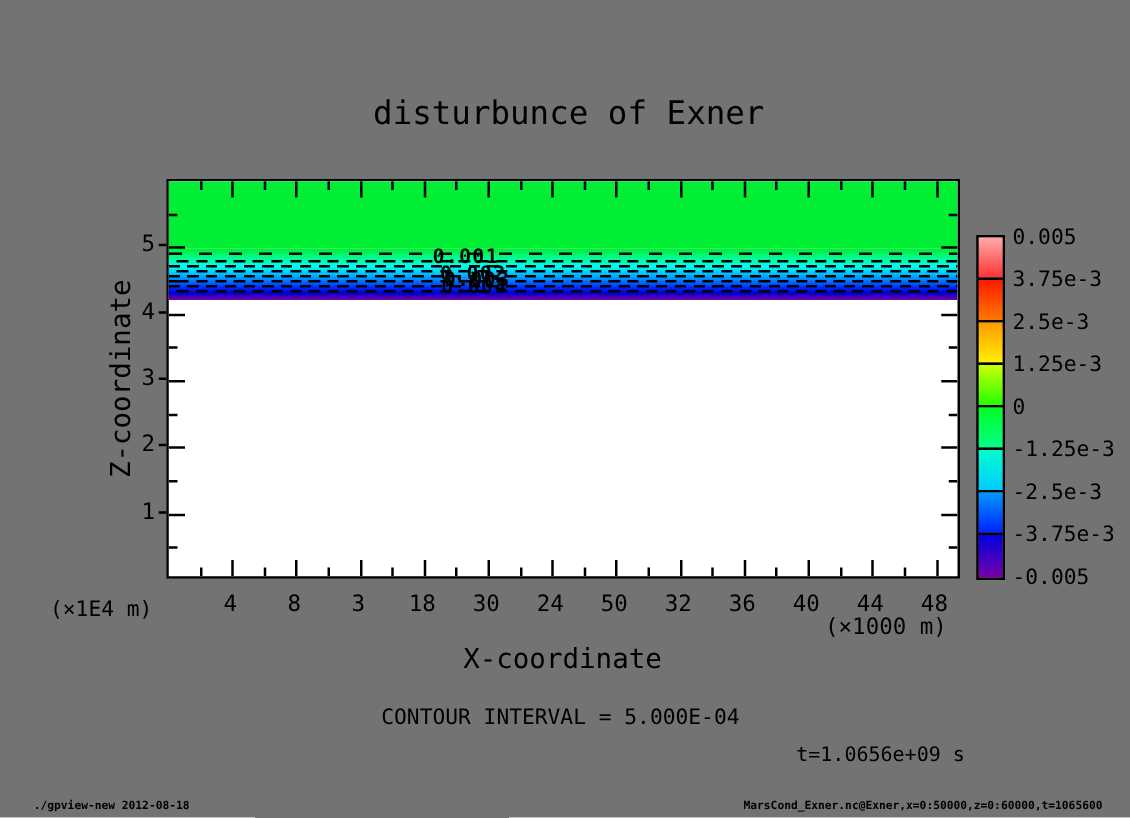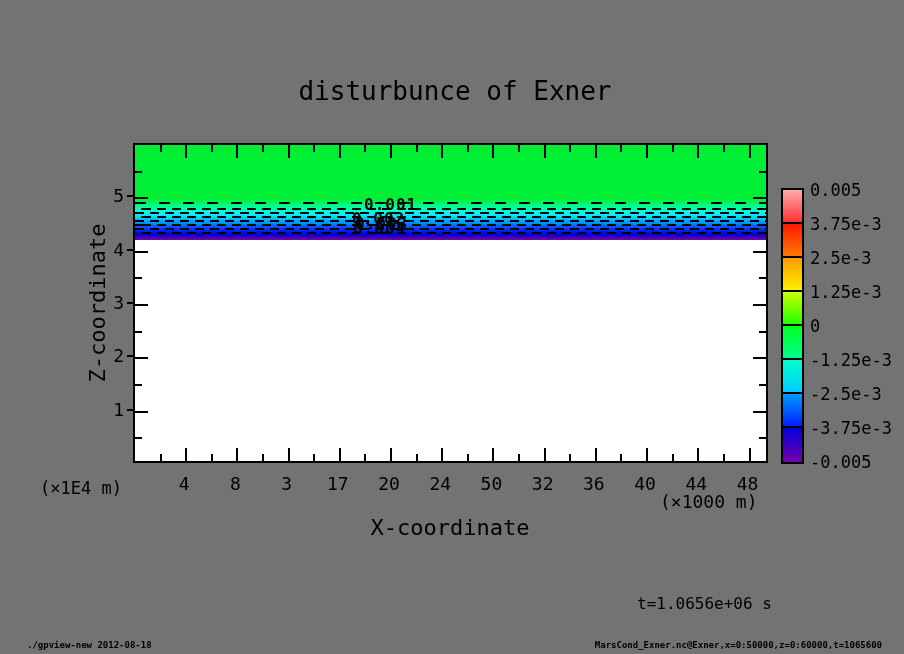--- a/index.html
+++ b/index.html
@@ -133,47 +133,48 @@
       <div class="cbseg" style="background: linear-gradient(rgb(255, 170, 170), rgb(255, 51, 51));"></div>
       <div class="cbseg" style="background: linear-gradient(rgb(255, 26, 0), rgb(255, 119, 0));"></div>
       <div class="cbseg" style="background: linear-gradient(rgb(255, 153, 0), rgb(255, 240, 0));"></div>
       <div class="cbseg" style="background: linear-gradient(rgb(204, 255, 0), rgb(34, 255, 0));"></div>
       <div class="cbseg" style="background: linear-gradient(rgb(0, 255, 34), rgb(0, 255, 136));"></div>
       <div class="cbseg" style="background: linear-gradient(rgb(0, 255, 204), rgb(0, 204, 255));"></div>
       <div class="cbseg" style="background: linear-gradient(rgb(0, 153, 255), rgb(0, 34, 255));"></div>
       <div class="cbseg" style="background: linear-gradient(rgb(0, 0, 224), rgb(119, 0, 168));"></div>
     </div>
 
-  <div class="abs" id="time-label">t=1.0656e+06 s</div>
+  <div class="abs" id="contour-interval">CONTOUR INTERVAL = 5.000E-04</div>
+  <div class="abs" id="time-label">t=1.0656e+09 s</div>
 
   <div class="abs" id="footer-left">./gpview-new  2012-08-18</div>
   <div class="abs" id="footer-right">MarsCond_Exner.nc@Exner,x=0:50000,z=0:60000,t=1065600</div>
 <div class="xticklab" style="left: 164.21px;">4</div>
     <div class="xticklab" style="left: 215.419px;">8</div>
     <div class="xticklab" style="left: 266.629px;">3</div>
-    <div class="xticklab" style="left: 317.839px;">17</div>
-    <div class="xticklab" style="left: 369.048px;">20</div>
+    <div class="xticklab" style="left: 317.839px;">18</div>
+    <div class="xticklab" style="left: 369.048px;">30</div>
     <div class="xticklab" style="left: 420.258px;">24</div>
     <div class="xticklab" style="left: 471.468px;">50</div>
     <div class="xticklab" style="left: 522.677px;">32</div>
     <div class="xticklab" style="left: 573.887px;">36</div>
     <div class="xticklab" style="left: 625.097px;">40</div>
     <div class="xticklab" style="left: 676.306px;">44</div>
     <div class="xticklab" style="left: 727.516px;">48</div>
     <div class="tick abs" style="top: 195.333px; left: 127px; width: 6px; height: 2px; position: absolute; background: rgb(0, 0, 0);"></div>
     <div class="yticklab" style="top: 185.333px;">5</div>
     <div class="tick abs" style="top: 248.667px; left: 127px; width: 6px; height: 2px; position: absolute; background: rgb(0, 0, 0);"></div>
     <div class="yticklab" style="top: 238.667px;">4</div>
     <div class="tick abs" style="top: 302px; left: 127px; width: 6px; height: 2px; position: absolute; background: rgb(0, 0, 0);"></div>
     <div class="yticklab" style="top: 292px;">3</div>
     <div class="tick abs" style="top: 355.333px; left: 127px; width: 6px; height: 2px; position: absolute; background: rgb(0, 0, 0);"></div>
     <div class="yticklab" style="top: 345.333px;">2</div>
     <div class="tick abs" style="top: 408.667px; left: 127px; width: 6px; height: 2px; position: absolute; background: rgb(0, 0, 0);"></div>
     <div class="yticklab" style="top: 398.667px;">1</div>
-    <div class="clabel" style="left: 364px; top: 197px;">0.001</div>
+    <div class="clabel" style="left: 346px; top: 197px;">0.001</div>
     <div class="clabel" style="left: 352px; top: 211px;">0.002</div>
     <div class="clabel" style="left: 355px; top: 216px;">0.003</div>
     <div class="clabel" style="left: 353px; top: 221px;">0.004</div>
     <div class="cblab" style="top: 180px;">0.005</div>
     <div class="cblab" style="top: 214px;">3.75e-3</div>
     <div class="cblab" style="top: 248px;">2.5e-3</div>
     <div class="cblab" style="top: 282px;">1.25e-3</div>
     <div class="cblab" style="top: 316px;">0</div>
     <div class="cblab" style="top: 350px;">-1.25e-3</div>
     <div class="cblab" style="top: 384px;">-2.5e-3</div>

